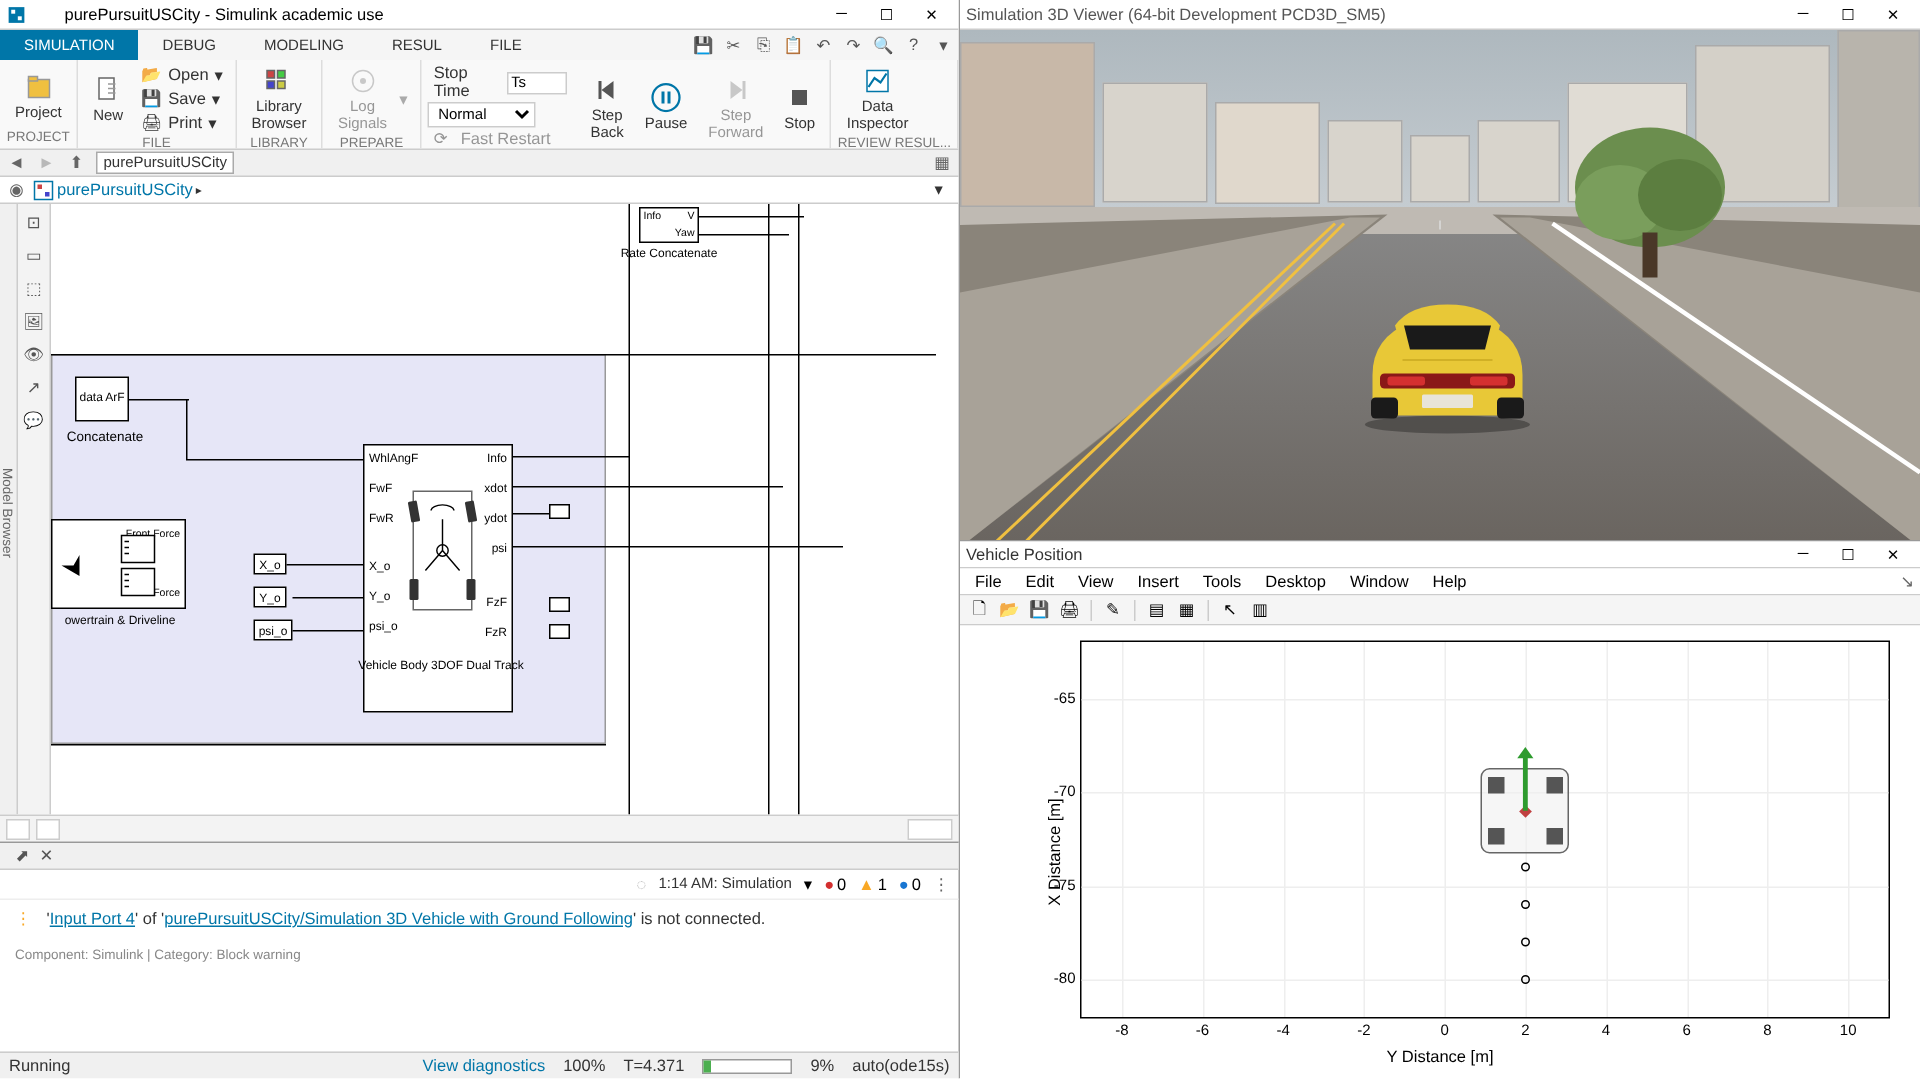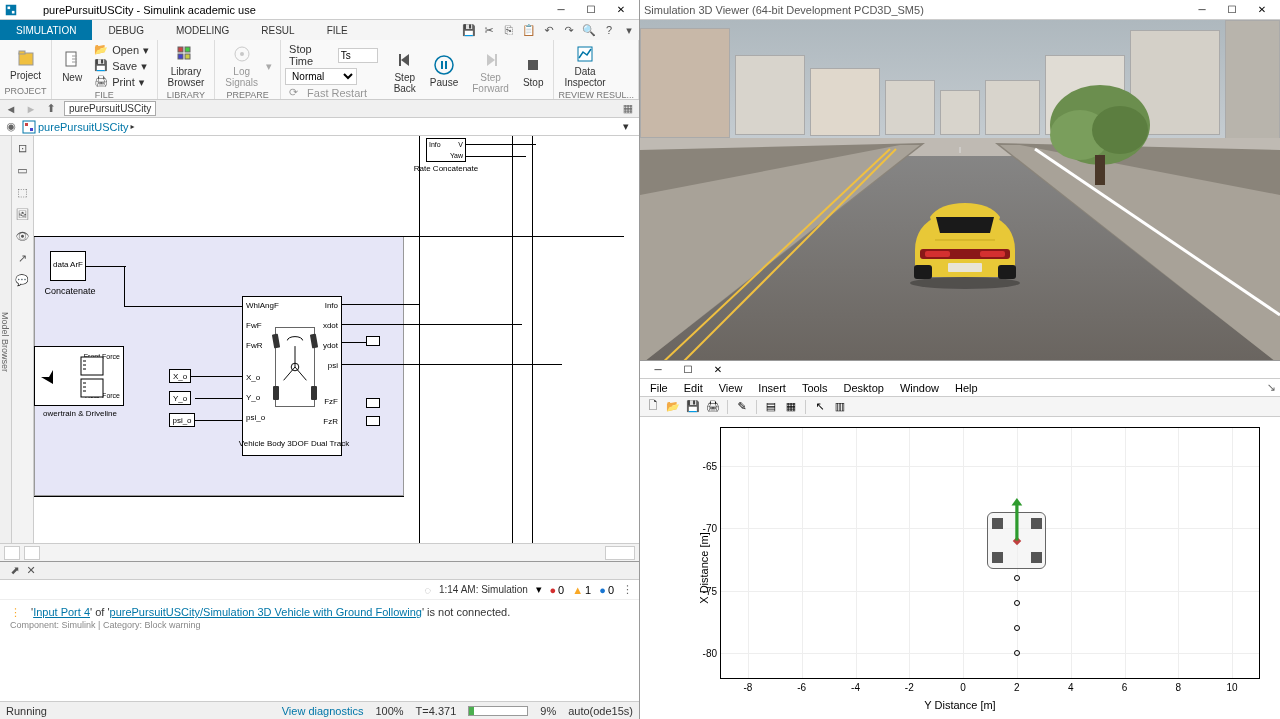--- a/index.html
+++ b/index.html
@@ -62,21 +62,21 @@
 
 .diag { height: 140px; border-top: 1px solid #999; display: flex; flex-direction: column; }
 .diag-header { height: 18px; background: #f0f0f0; display: flex; align-items: center; padding: 0 6px; border-bottom: 1px solid #ccc; }
 .diag-title { flex: 1; font-size: 10px; color: #333; }
 .diag-hbtn { width: 14px; height: 14px; display: flex; align-items: center; justify-content: center; color: #555; cursor: pointer; margin-left: 2px; }
 .diag-toolbar { height: 20px; display: flex; align-items: center; justify-content: flex-end; padding: 0 6px; gap: 8px; border-bottom: 1px solid #eee; }
 .diag-time { font-size: 10px; color: #333; }
 .diag-badge { display: flex; align-items: center; gap: 2px; font-size: 10px; }
 .diag-body { flex: 1; padding: 6px 10px; font-family: monospace; font-size: 10px; color: #333; overflow: auto; }
 .diag-link { color: #0076a8; text-decoration: underline; cursor: pointer; }
-.diag-meta { font-size: 9px; color: #888; margin-top: 1px; }
+.diag-meta { font-size: 9px; color: #888; margin-top: 12px; }
 
 
 .statusbar { height: 18px; background: #f0f0f0; border-top: 1px solid #ccc; display: flex; align-items: center; padding: 0 6px; gap: 12px; font-size: 10px; color: #333; }
 .statusbar .spacer { flex: 1; }
 .sb-link { color: #0076a8; cursor: pointer; }
 .progress { width: 60px; height: 10px; border: 1px solid #999; background: #fff; position: relative; }
 .progress-fill { height: 100%; background: #4caf50; }
 
 
 .viewer3d { height: 360px; display: flex; flex-direction: column; }
@@ -347,21 +347,21 @@
       <div class="block" style="left:135px;top:233px;width:22px;height:14px;display:flex;align-items:center;justify-content:center">
           <span style="font-size:8px">X_o</span>
         </div>
       <div class="block" style="left:135px;top:255px;width:22px;height:14px;display:flex;align-items:center;justify-content:center">
           <span style="font-size:8px">Y_o</span>
         </div>
       <div class="block" style="left:135px;top:277px;width:26px;height:14px;display:flex;align-items:center;justify-content:center">
           <span style="font-size:8px">psi_o</span>
         </div>
 
-      <div class="block" style="left:208px;top:160px;width:100px;height:160px">
+      <div class="block" style="left:208px;top:160px;width:100px;height:179px">
         <div class="port-label" style="left:3px;top:4px">WhlAngF</div>
         <div class="port-label" style="left:3px;top:24px">FwF</div>
         <div class="port-label" style="left:3px;top:44px">FwR</div>
         <div class="port-label" style="left:3px;top:76px">X_o</div>
         <div class="port-label" style="left:3px;top:96px">Y_o</div>
         <div class="port-label" style="left:3px;top:116px">psi_o</div>
         <div class="port-label" style="right:3px;top:4px">Info</div>
         <div class="port-label" style="right:3px;top:24px">xdot</div>
         <div class="port-label" style="right:3px;top:44px">ydot</div>
         <div class="port-label" style="right:3px;top:64px">psi</div>
@@ -532,20 +532,21 @@
       </div>
     </div>
   </div>
 
   <div class="figwin">
     <div class="fig-title">
       <span class="icon"><svg viewBox="0 0 16 16">
             <rect width="16" height="16" fill="#fff"></rect>
             <path d="M2 12 L6 6 L9 9 L14 3" fill="none" stroke="#d97f2e" stroke-width="2"></path>
           </svg></span>
+      <span class="title">Vehicle Position</span>
       <div class="win-controls">
         <div class="win-btn">─</div>
         <div class="win-btn">☐</div>
         <div class="win-btn close">✕</div>
       </div>
     </div>
     <div class="fig-menu">
       <div class="fig-menu-item">File</div>
       <div class="fig-menu-item">Edit</div>
       <div class="fig-menu-item">View</div>

